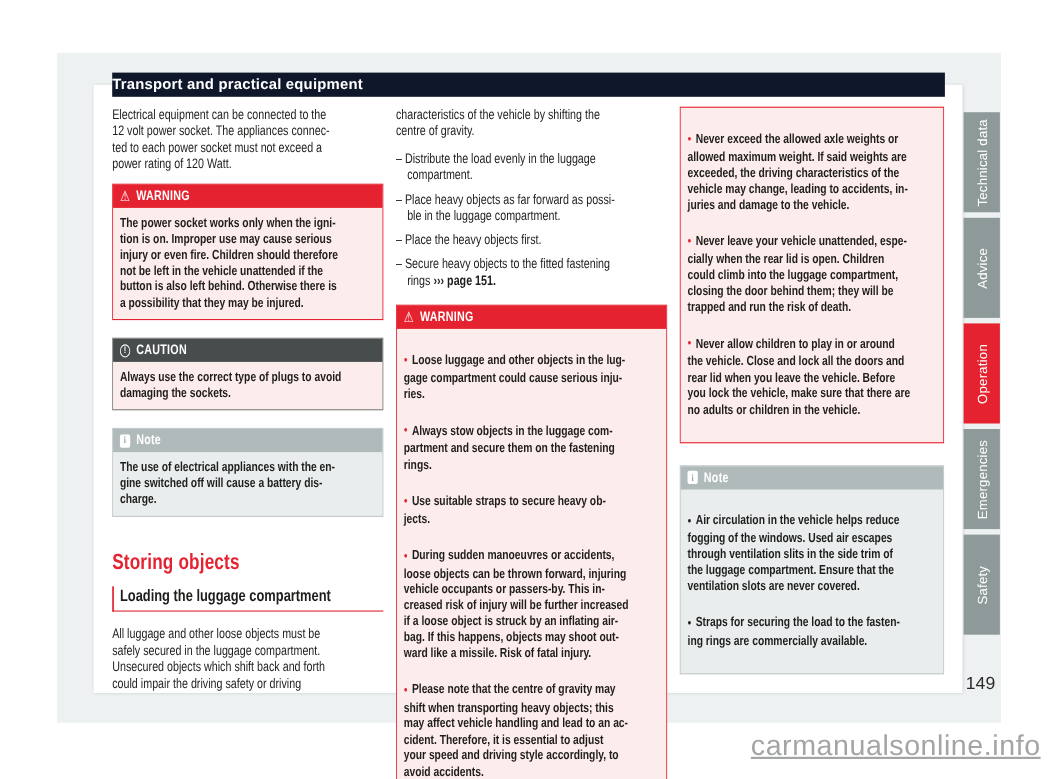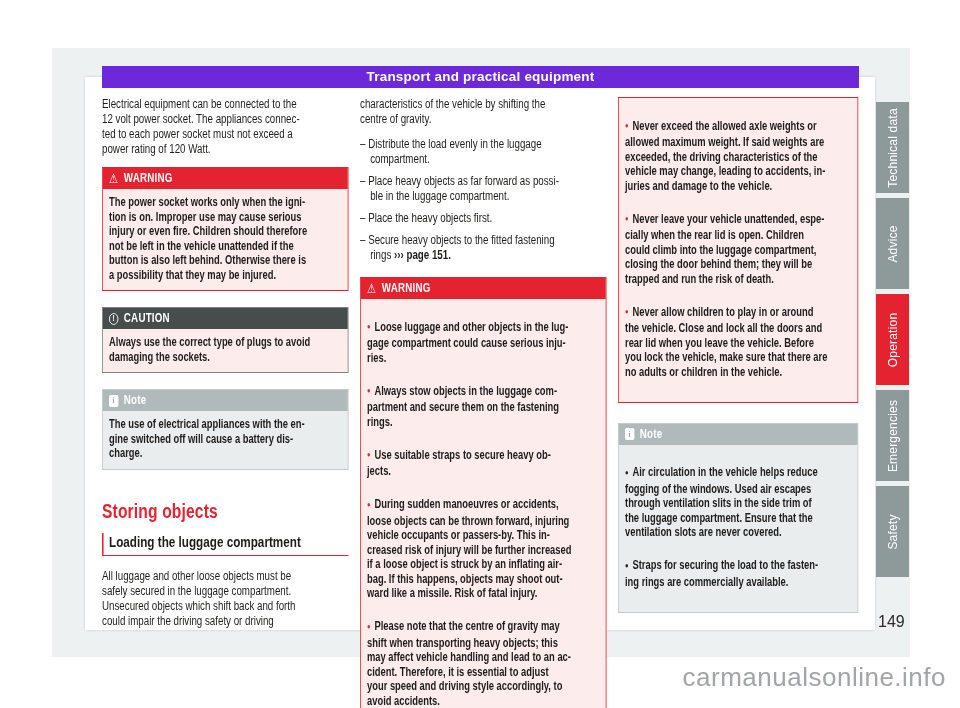--- a/index.html
+++ b/index.html
@@ -4,22 +4,22 @@
 <style>
   * { margin:0; padding:0; box-sizing:border-box; }
   html,body { width:960px; height:708px; background:#ffffff; overflow:hidden;
               font-family:"Liberation Sans","DejaVu Sans",sans-serif; color:#1d1d1b; }
 
   .backdrop { position:absolute; left:52px; top:48px; width:858px; height:609px; background:#eef1f1; }
   .page     { position:absolute; left:85px; top:77px; width:790px; height:553px; background:#ffffff;
               box-shadow:0 0 3px rgba(0,0,0,.14); }
 
   .chapter-bar { position:absolute; left:102px; top:66px; width:757px; height:22px;
-                 background:#6d28d9; color:#fff; font-weight:bold; font-size:13.5px;
-                 line-height:22px; text-align:center; letter-spacing:.2px; }
+                 background:#0f172a; color:#fff; font-weight:bold; font-size:13.5px;
+                 line-height:22px; text-align:left; letter-spacing:.2px; }
 
   
   .col { position:absolute; top:97px; transform:scaleX(0.78); transform-origin:0 0;
          font-size:12.5px; line-height:15px; }
   .col-1 { left:102px; width:316px; }
   .col-2 { left:360px; width:316px; }
   .col-3 { left:618px; width:308px; }
 
   .para { white-space:pre-line; margin-bottom:10px; }
 
@@ -59,21 +59,21 @@
 
   
   .tabs { position:absolute; left:876px; top:102px; width:33px; display:flex; flex-direction:column; gap:5px; }
   .tab { height:91px; background:#8e9a99; position:relative; }
   .tab.active { background:#e52330; }
   .tab span { position:absolute; left:50%; top:50%; transform:translate(-50%,-50%) rotate(-90deg);
               white-space:nowrap; color:#fff; font-size:12px; letter-spacing:.2px; }
 
   .page-num { position:absolute; left:878px; top:613px; font-size:16px; color:#2a2a2a; }
   .watermark { position:absolute; right:14px; top:662px; font-size:26px; color:#a2a4a6;
-               letter-spacing:.5px; }
+               letter-spacing:.5px;text-decoration:underline; }
 </style>
 </head>
 <body>
 
 <div class="backdrop"></div>
 <div class="page"></div>
 
 <div class="chapter-bar">Transport and practical equipment</div>
 
 <div class="col col-1">

